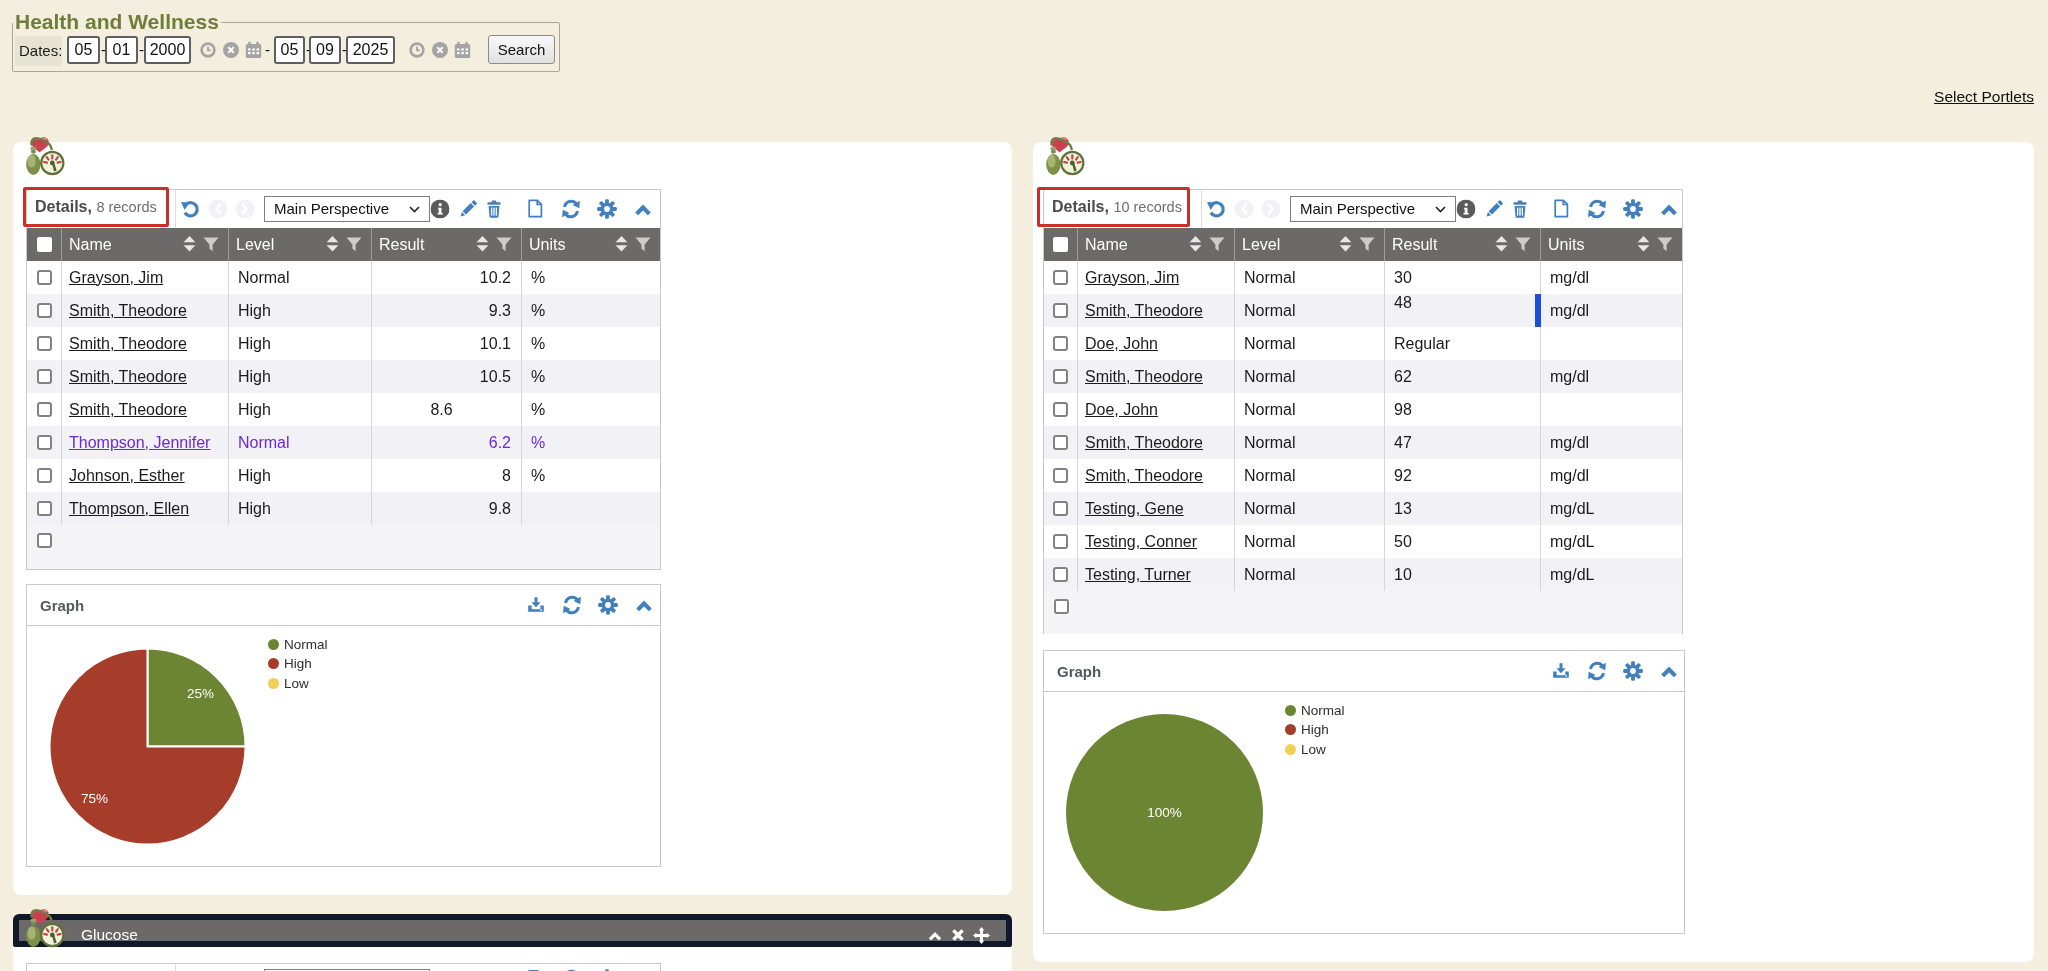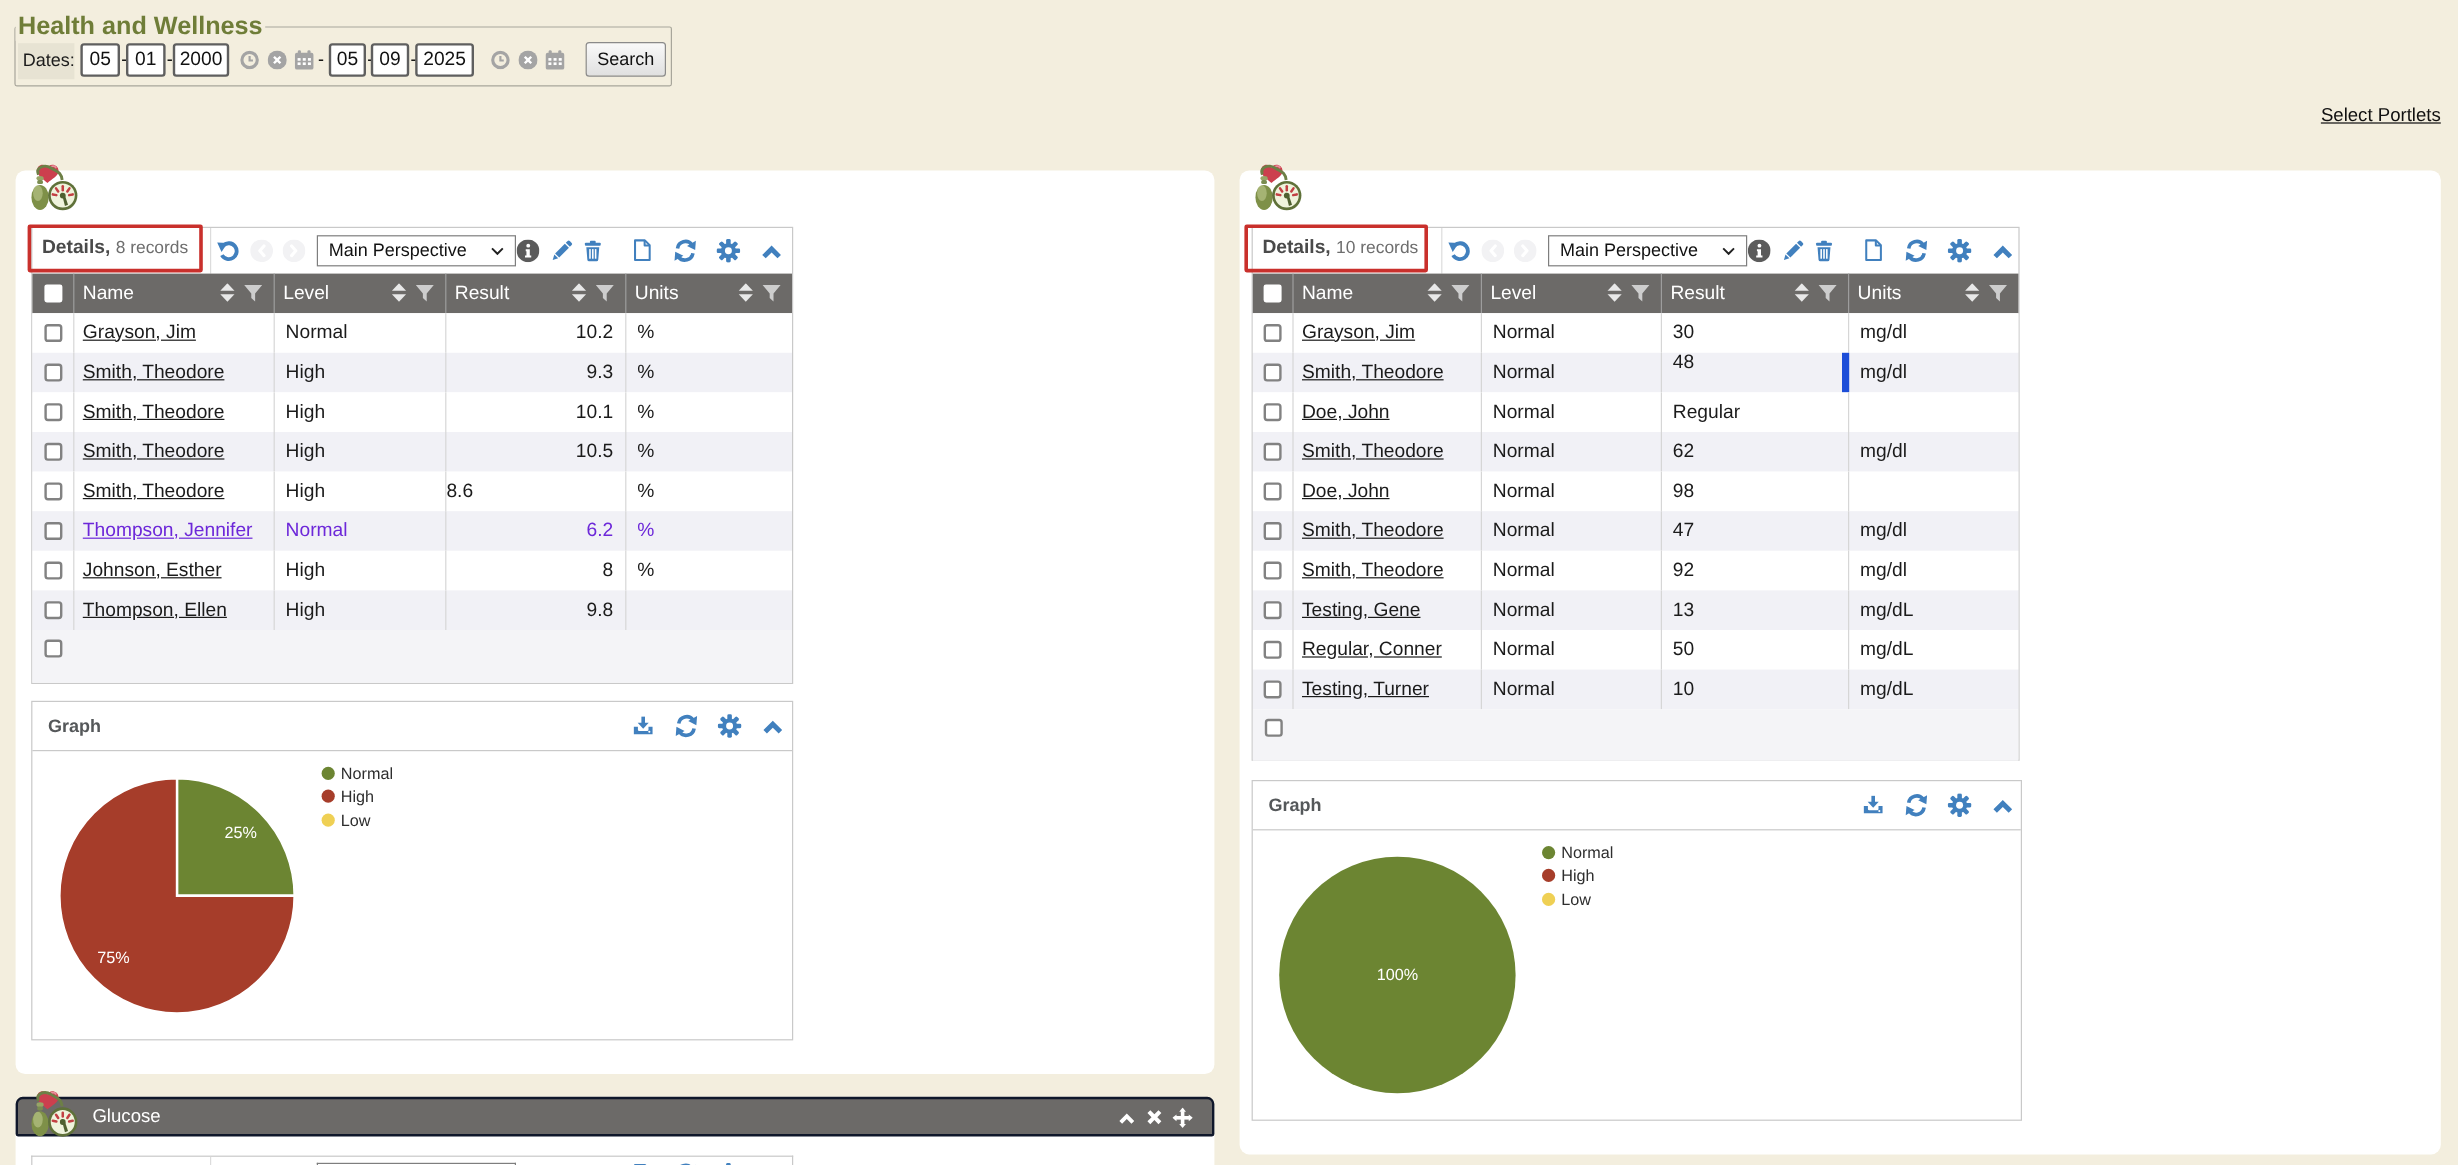--- a/index.html
+++ b/index.html
@@ -255,21 +255,21 @@
       <div style="position:absolute;left:0px;top:203px;width:633px;height:33px;background:#fff;display:flex;font-size:16px;color:#1B1B1B">
         <div style="width:35px;box-sizing:border-box;border-right:1px solid #D6D6D6;display:flex;align-items:center;justify-content:center">
           <span style="display:inline-block;width:15px;height:15px;box-sizing:border-box;border:2px solid #828282;border-radius:3px;background:#fff;"></span>
         </div>
         <div style="width:167px;box-sizing:border-box;border-right:1px solid #D6D6D6;display:flex;align-items:center">
           <span style="padding-left:7px;text-decoration:underline">Smith, Theodore</span>
         </div>
         <div style="width:143px;box-sizing:border-box;border-right:1px solid #D6D6D6;display:flex;align-items:center">
           <span style="padding-left:9px">High</span>
         </div>
-        <div style="width:150px;box-sizing:border-box;border-right:1px solid #D6D6D6;display:flex;align-items:center;justify-content:flex-start">
+        <div style="width:150px;box-sizing:border-box;border-right:1px solid #D6D6D6;display:flex;align-items:center;justify-content:center">
           <span style="padding-right:10px">8.6</span>
         </div>
         <div style="width:138px;box-sizing:border-box;display:flex;align-items:center">
           <span style="padding-left:9px">%</span>
         </div>
       </div>
       <div style="position:absolute;left:0px;top:236px;width:633px;height:33px;background:#F1F1F6;display:flex;font-size:16px;color:#6d28d9">
         <div style="width:35px;box-sizing:border-box;border-right:1px solid #D6D6D6;display:flex;align-items:center;justify-content:center">
           <span style="display:inline-block;width:15px;height:15px;box-sizing:border-box;border:2px solid #828282;border-radius:3px;background:#fff;"></span>
         </div>
@@ -632,21 +632,21 @@
         </div>
         <div style="width:141px;box-sizing:border-box;display:flex;align-items:center">
           <span style="padding-left:9px">mg/dL</span>
         </div>
       </div>
       <div style="position:absolute;left:0px;top:335px;width:638px;height:33px;background:#fff;display:flex;font-size:16px;color:#1B1B1B">
         <div style="width:34px;box-sizing:border-box;border-right:1px solid #D6D6D6;display:flex;align-items:center;justify-content:center">
           <span style="display:inline-block;width:15px;height:15px;box-sizing:border-box;border:2px solid #828282;border-radius:3px;background:#fff;"></span>
         </div>
         <div style="width:157px;box-sizing:border-box;border-right:1px solid #D6D6D6;display:flex;align-items:center">
-          <span style="padding-left:7px;text-decoration:underline">Regular, Conner</span>
+          <span style="padding-left:7px;text-decoration:underline">Testing, Conner</span>
         </div>
         <div style="width:150px;box-sizing:border-box;border-right:1px solid #D6D6D6;display:flex;align-items:center">
           <span style="padding-left:9px">Normal</span>
         </div>
         <div style="width:156px;box-sizing:border-box;border-right:1px solid #D6D6D6;display:flex;align-items:center">
           <span style="padding-left:9px">50</span>
         </div>
         <div style="width:141px;box-sizing:border-box;display:flex;align-items:center">
           <span style="padding-left:9px">mg/dL</span>
         </div>
@@ -713,21 +713,21 @@
         <span style="width:11px;height:11px;border-radius:50%;background:#A63D2A;display:inline-block"></span>
         <span style="font-size:13.5px;color:#2E2E2E;margin-left:5px">High</span>
       </div>
       <div style="position:absolute;left:241px;top:91.0px;display:flex;align-items:center;height:14px">
         <span style="width:11px;height:11px;border-radius:50%;background:#EFD054;display:inline-block"></span>
         <span style="font-size:13.5px;color:#2E2E2E;margin-left:5px">Low</span>
       </div>
     </div>
   </div>
 <div style="position:absolute;left:13px;top:914px;width:999px;height:57px;background:#fff;border-radius:8px 8px 0 0">
-    <div style="position:absolute;left:0px;top:0px;width:999px;height:33px;background:#6C6A68;border:2px solid #0f172a;box-sizing:border-box;border-radius:6px 6px 2px 2px">
+    <div style="position:absolute;left:0px;top:0px;width:999px;height:33px;background:#6C6A68;border:6px solid #0f172a;box-sizing:border-box;border-radius:6px 6px 2px 2px">
       <div style="position:absolute;left:62px;top:0;height:29px;line-height:29px;color:#fff;font-size:15.5px">Glucose</div>
       <div style="position:absolute;right:16px;top:7px;display:flex;gap:7px;line-height:0">
         <svg width="16" height="17" viewBox="0 0 16 17" style="">
           <path d="M1.8 11.2 L8 5 L14.2 11.2 L11.9 13.5 L8 9.6 L4.1 13.5 Z" fill="#fff"></path>
         </svg>
         <svg width="16" height="17" viewBox="0 0 16 17" style="">
           <path d="M2.2 4.6 L4.6 2.2 L8 5.6 L11.4 2.2 L13.8 4.6 L10.4 8 L13.8 11.4 L11.4 13.8 L8 10.4 L4.6 13.8 L2.2 11.4 L5.6 8 Z" fill="#fff"></path>
         </svg>
         <svg width="17" height="17" viewBox="0 0 17 17" style="">
           <rect x="7" y="3" width="3" height="11" fill="#fff"></rect>

